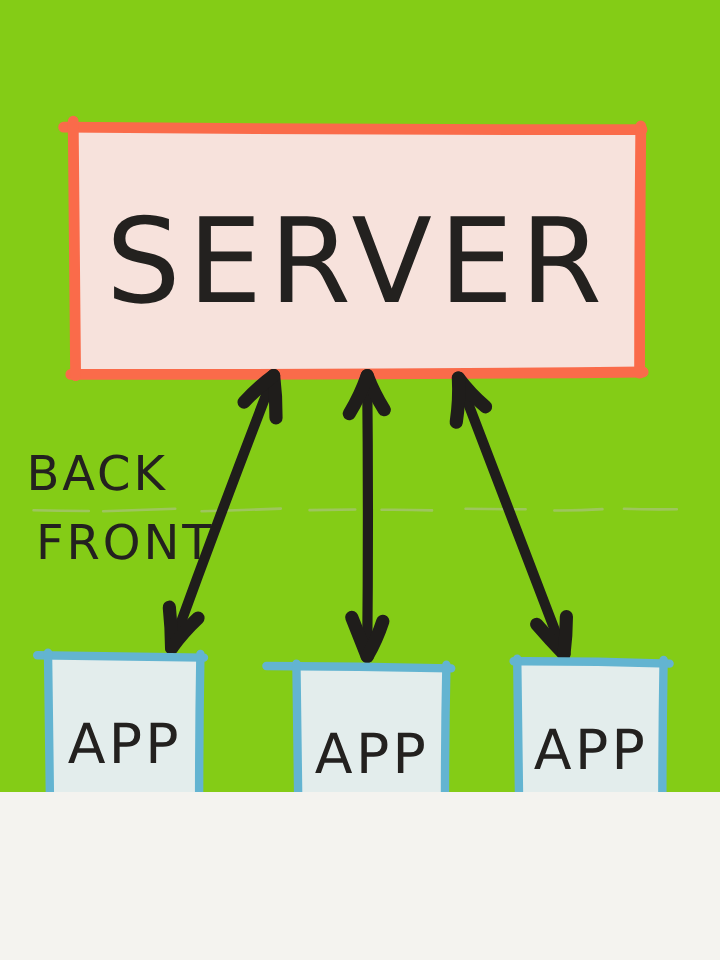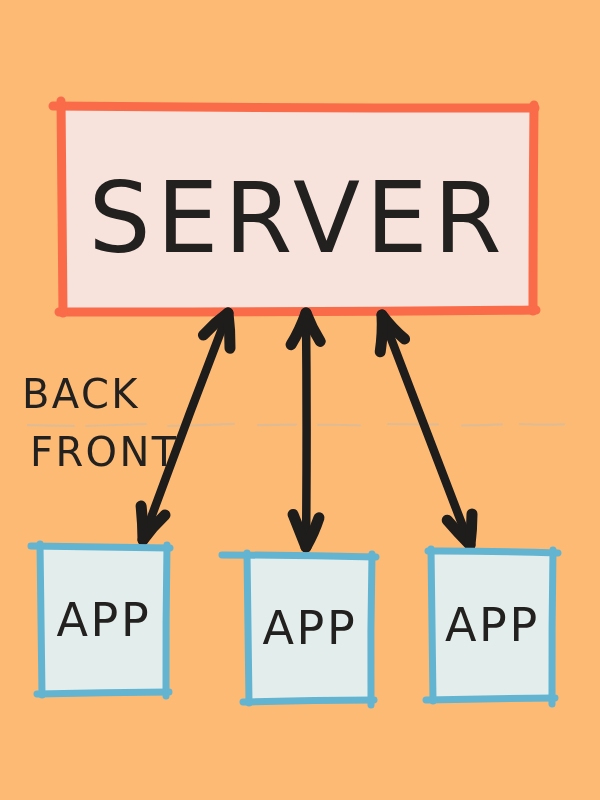--- a/index.html
+++ b/index.html
@@ -7,22 +7,22 @@
     margin: 0;
     padding: 0;
     background: #F4F3EF;
   }
   body {
     font-family: "DejaVu Sans", sans-serif;
   }
   #canvas-root {
     position: relative;
     width: 600px;
-    height: 800px;
-    background: #fdba74;
+    height: 660px;
+    background: #84cc16;
     overflow: hidden;
   }
   #sketch-svg {
     position: absolute;
     top: 0;
     left: 0;
     width: 600px;
     height: 800px;
     display: block;
   }

